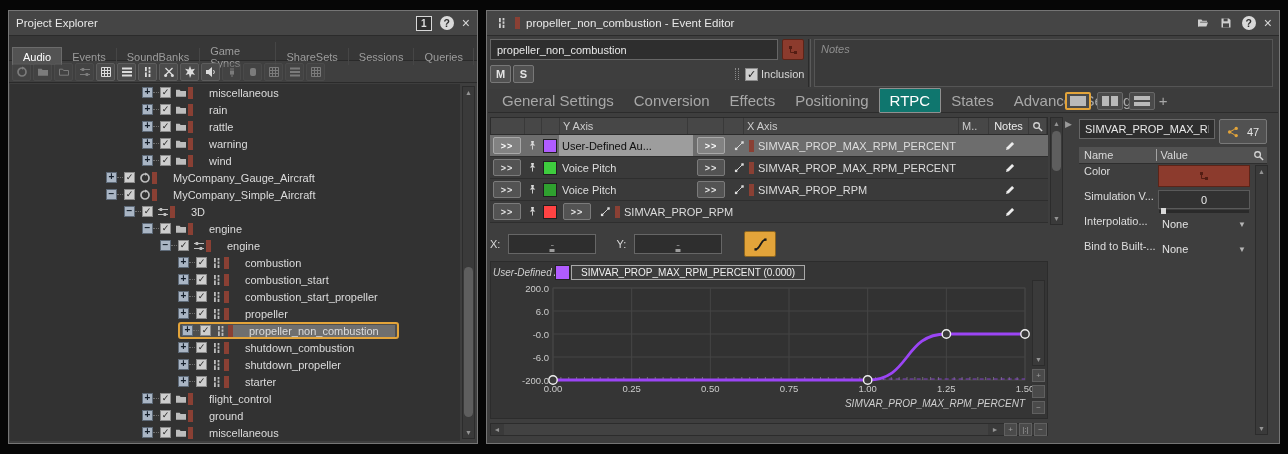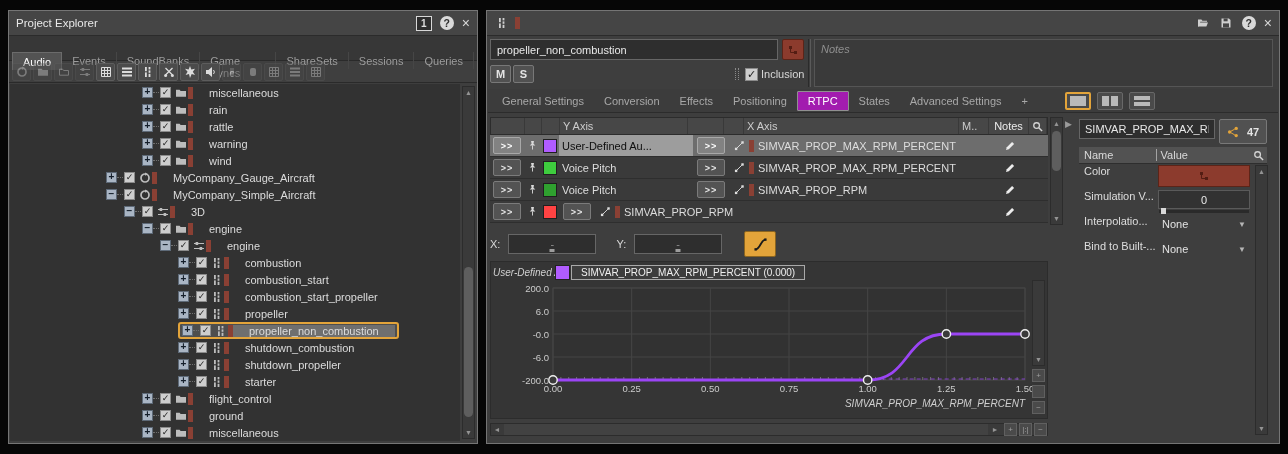--- a/index.html
+++ b/index.html
@@ -10,21 +10,21 @@
   .titlebar{height:24px;background:#454545;display:flex;align-items:center;padding:0 7px;gap:6px;
             border-bottom:1px solid #2b2b2b;color:#e8e8e8;font-size:11.5px}
   .tb-icons{margin-left:auto;display:flex;gap:8px;align-items:center}
   .tb-btn{display:flex;align-items:center;justify-content:center;color:#dedede;cursor:default}
   .numbox{width:14px;height:13px;border:1px solid #d8d8d8;font-size:10px;font-weight:bold;background:#2e2e2e}
   .helpcirc{width:14px;height:14px;border-radius:50%;background:#d9d9d9;color:#2e2e2e;font-weight:bold;font-size:10.5px}
   .closex{font-size:14px;color:#d8d8d8}
   .t-ic{width:15px;height:14px;color:#cfcfcf;display:flex;align-items:center;justify-content:center}
   .strip{width:5px;height:12px;background:#8a4034;flex:none}
   
-  .ptabs{height:25px;background:#373737;display:flex;align-items:flex-start;padding:16px 3px 0 3px;border-bottom:1px solid #2a2a2a;box-sizing:border-box}
+  .ptabs{height:25px;background:#373737;display:flex;align-items:center;padding:16px 3px 0 3px;border-bottom:1px solid #2a2a2a;box-sizing:border-box}
   .ptab{padding:3px 10px 2px 10px;font-size:11px;color:#9d9d9d;border-right:1px solid #464646;display:flex;align-items:center}
   .ptab.active{background:#535353;color:#ffffff;border:1px solid #6b6b6b;border-bottom:none}
   .ptoolbar{height:22px;background:#3f3f3f;display:flex;gap:2px;padding:2px 3px;border-bottom:1px solid #2a2a2a;box-sizing:border-box}
   .icon-btn{width:17px;height:16px;background:#4b4b4b;border:1px solid #5d5d5d;border-radius:2px;
             display:flex;align-items:center;justify-content:center;color:#dcdcdc;flex:none}
   .icon-btn.dim{opacity:.38}
   .tree{position:absolute;top:73px;left:1px;right:17px;bottom:2px;background:#323232;overflow:hidden}
   .trow{height:17px;display:flex;align-items:center;font-size:11px;color:#dcdcdc;white-space:nowrap}
   .exp{width:11px;height:11px;background:#a9b5c4;border:1px solid #5e6a78;color:#141e2a;font-size:10px;
        line-height:8px;text-align:center;font-weight:bold;box-sizing:border-box;flex:none}
@@ -41,22 +41,22 @@
   .sthumb{position:absolute;left:1px;right:1px;background:#5e5e5e;border-radius:5px}
   
   .abs{position:absolute;box-sizing:border-box}
   .field{background:#2e2e2e;border:1px solid #666666;color:#e8e8e8;font-size:11px;box-sizing:border-box;
          font-family:"Liberation Sans","DejaVu Sans",sans-serif}
   .notesbox{background:#3a3a3a;border:1px solid #555;color:#8f8f8f;font-style:italic;font-size:11px;padding:3px 6px}
   .sqbtn{background:#515151;border:1px solid #787878;border-radius:2px;color:#e4e4e4;display:flex;
          align-items:center;justify-content:center;font-size:11px;font-weight:bold}
   .vdiv{width:3px;border-left:1px solid #2b2b2b;border-right:1px solid #5a5a5a}
   .rtabs{height:24px;background:#3c3c3c;display:flex;align-items:center;padding:0 4px;border-bottom:1px solid #2c2c2c;box-sizing:border-box}
-  .rtab{padding:3px 10px;font-size:11px;color:#a8a8a8}
-  .rtab.active{background:#a21caf;border:1px solid #909090;color:#fff;border-radius:1px}
+  .rtab{padding:3px 10px;font-size:15px;color:#a8a8a8}
+  .rtab.active{background:#0f766e;border:1px solid #909090;color:#fff;border-radius:1px}
   .laybtn{width:26px;height:18px;background:#4a4a4a;border:1px solid #686868;border-radius:2px;
           display:flex;align-items:center;justify-content:center;gap:2px;box-sizing:border-box}
   .laybtn.active{border:2px solid #e3a43a}
   .pane{background:#b9b9b9}
   
   .thead{display:flex;height:18px;background:#474747;color:#cccccc;font-size:11px;align-items:center;
          border:1px solid #2c2c2c;box-sizing:border-box}
   .thead>div{height:100%;display:flex;align-items:center;padding:0 3px;border-right:1px solid #393939;box-sizing:border-box}
   .trow2{display:flex;height:22px;align-items:center;background:#3a3a3a;border-bottom:1px solid #2e2e2e;
          font-size:11px;color:#dddddd;box-sizing:border-box}
@@ -521,20 +521,21 @@
     <span class="t-ic" id="titleIcon">
         <svg width="12" height="12" viewBox="0 0 12 12">
           <rect x="3" y="1" width="1.8" height="4.2" fill="currentColor"></rect>
           <rect x="3" y="6.4" width="1.8" height="4.6" fill="currentColor"></rect>
           <rect x="6.6" y="1" width="1.8" height="2.4" fill="currentColor"></rect>
           <rect x="6.6" y="4.4" width="1.8" height="2.4" fill="currentColor"></rect>
           <rect x="6.6" y="7.8" width="1.8" height="3.2" fill="currentColor"></rect>
         </svg>
       </span>
     <span class="strip"></span>
+    <span>propeller_non_combustion - Event Editor</span>
     <span class="tb-icons">
       <span class="tb-btn t-ic" id="openIcon">
           <svg width="12" height="12" viewBox="0 0 12 12">
             <path d="M1 2.5h3.4l1 1.2H10v1.1H3.3L1.9 9.6H1z" fill="currentColor"></path>
             <path d="M2.3 5.6H11L9.4 9.6H1.2z" fill="currentColor"></path>
           </svg>
         </span>
       <span class="tb-btn t-ic" id="saveIcon">
           <svg width="12" height="12" viewBox="0 0 12 12">
             <path d="M1.5 1.5h7.4l1.6 1.6v7.4h-9z" fill="currentColor"></path>
@@ -886,21 +887,21 @@
     <div class="sarrow" style="width:12px;height:100%">◄</div>
     <div class="track"></div>
     <div class="sarrow" style="width:12px;height:100%">►</div>
     <div class="mini" style="margin-left:3px">+</div>
     <div class="mini" style="margin-left:2px">|:|</div>
     <div class="mini" style="margin-left:2px">−</div>
   </div>
 
   <div class="abs" style="left:592px;top:106px;width:190px;bottom:6px;background:#3e3e3e">
     <input class="field abs" style="left: 0px; top: 2px; width: 136px; height: 20px; padding: 0px 5px;" value="SIMVAR_PROP_MAX_RI">
-    <div class="abs sqbtn" style="left:140px;top:2px;width:48px;height:25px;gap:8px;font-weight:bold">
+    <div class="abs sqbtn" style="left:140px;top:2px;width:48px;height:25px;gap:8px;font-weight:normal">
       <span id="shareIcon" style="display:flex;color:#e3a43a">
           <svg width="12" height="12" viewBox="0 0 12 12">
             <circle cx="2.6" cy="6" r="1.7" fill="currentColor"></circle>
             <circle cx="9.2" cy="2.4" r="1.7" fill="currentColor"></circle>
             <circle cx="9.2" cy="9.6" r="1.7" fill="currentColor"></circle>
             <path d="M4 5.2 7.8 3.1M4 6.8 7.8 8.9" stroke="currentColor" fill="none"></path>
           </svg>
         </span>
       <span>47</span>
     </div>

